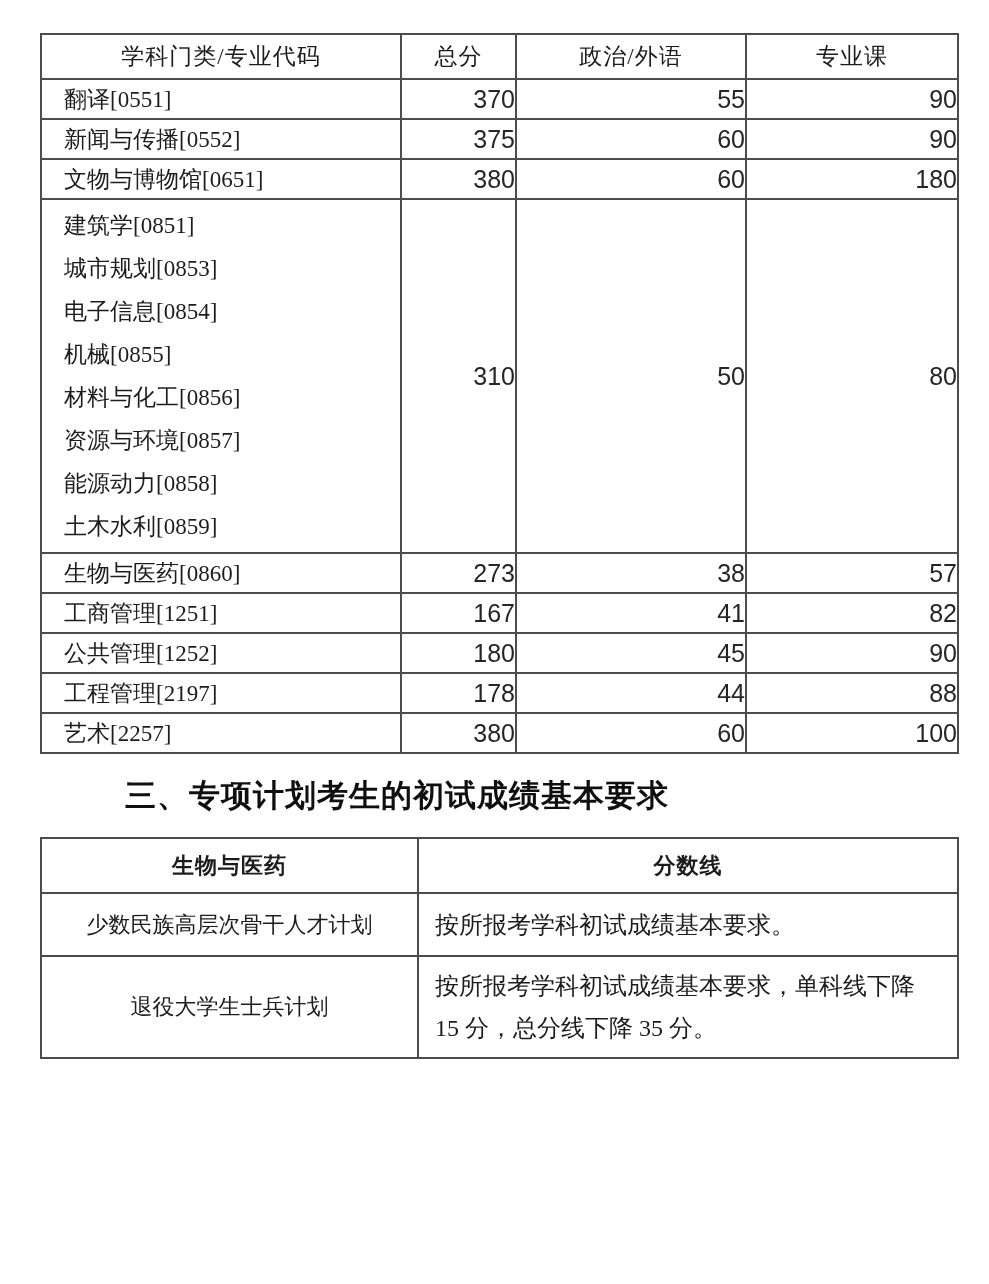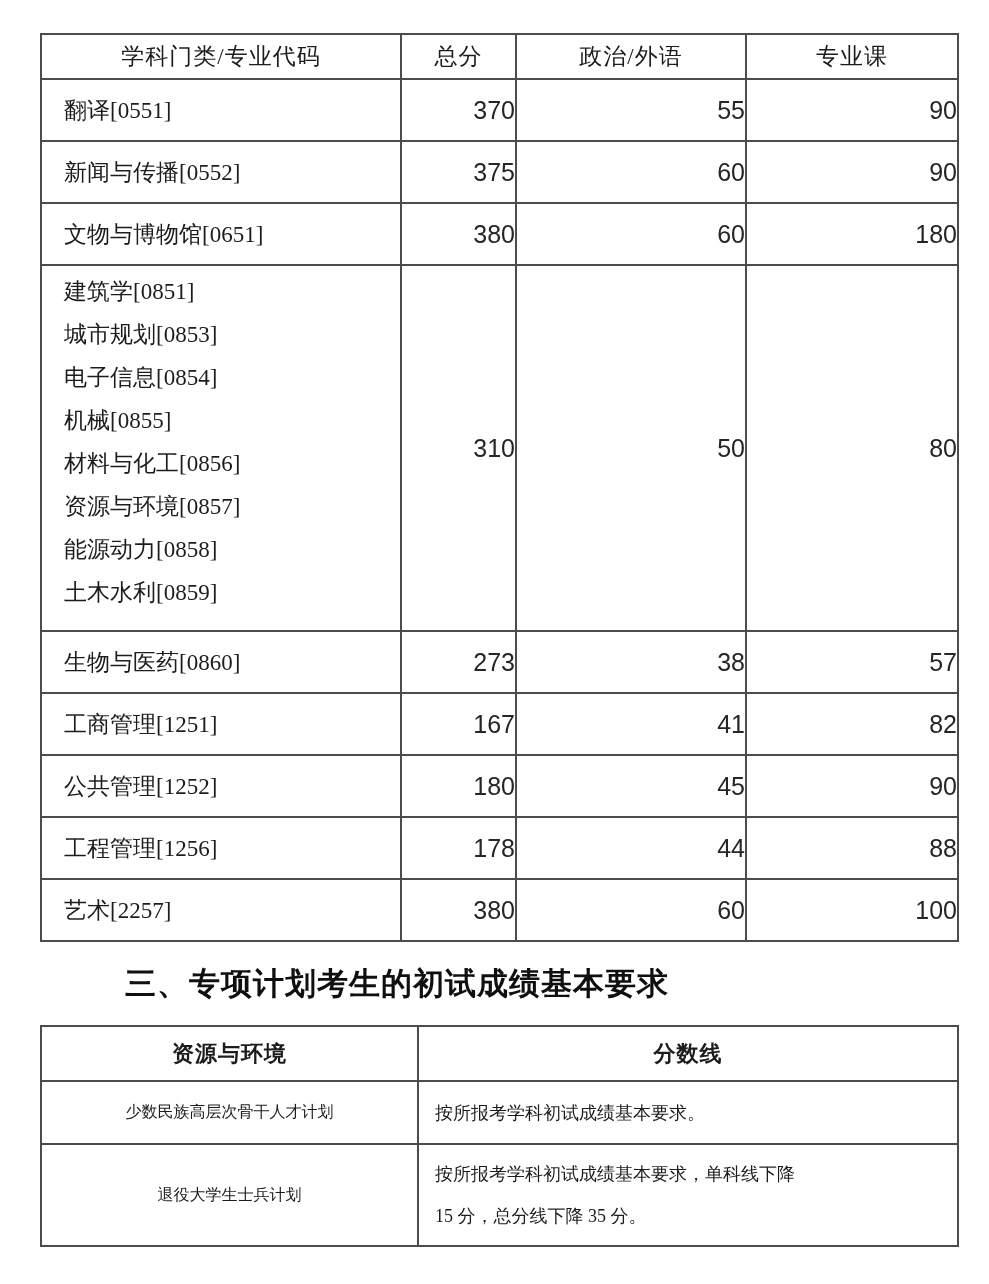--- a/index.html
+++ b/index.html
@@ -23,24 +23,24 @@
     font-size: 23px;
     font-weight: 400;
     text-align: center;
     letter-spacing: 1px;
   }
   .score-table td.major-cell {
     text-align: left;
     padding-left: 22px;
     font-size: 23px;
   }
-  .score-table tr.single-row { height: 62px; }
+  .score-table tr.single-row { height: 40px; }
   .major-line { line-height: 43px; }
   .single-row .major-line { line-height: normal; }
-  td.major-cell.multi { padding-top: 4px; padding-bottom: 16px; }
+  td.major-cell.multi { padding-top: 4px; padding-bottom: 4px; }
   .score-table td.num-cell {
     text-align: right;
     font-size: 25px;
     font-family: "Liberation Sans", "DejaVu Sans", sans-serif;
     font-weight: 400;
     color: #262626;
   }
 
   
   .section-heading {
@@ -56,27 +56,27 @@
   .special-table { width: 917px; }
   .special-table th {
     height: 55px;
     font-size: 22px;
     font-weight: 700;
     text-align: center;
     letter-spacing: 1px;
   }
   .special-table td.cat-cell {
     text-align: center;
-    font-size: 16px;
+    font-size: 22px;
     margin-top: 48px;
   }
   .special-table td.line-cell {
     text-align: left;
     padding: 8px 20px 8px 16px;
-    font-size: 18px;
+    font-size: 24px;
   }
   .special-table tr.sp-row-1 { height: 63px; }
   .special-table tr.sp-row-2 { height: 93px; }
   .score-line-text { line-height: 42px; }
 </style>
 </head>
 <body>
 
 <div class="page">
 
@@ -154,21 +154,21 @@
       <tr class="single-row">
         <td class="major-cell">
           <div class="major-line">公共管理[1252]</div>
         </td>
         <td class="num-cell">180</td>
         <td class="num-cell">45</td>
         <td class="num-cell">90</td>
       </tr>
       <tr class="single-row">
         <td class="major-cell">
-          <div class="major-line">工程管理[1256]</div>
+          <div class="major-line">工程管理[2197]</div>
         </td>
         <td class="num-cell">178</td>
         <td class="num-cell">44</td>
         <td class="num-cell">88</td>
       </tr>
       <tr class="single-row">
         <td class="major-cell">
           <div class="major-line">艺术[2257]</div>
         </td>
         <td class="num-cell">380</td>
@@ -180,21 +180,21 @@
 
   <h2 class="section-heading">三、专项计划考生的初试成绩基本要求</h2>
 
   <table class="special-table">
     <colgroup>
       <col style="width:377px">
       <col style="width:540px">
     </colgroup>
     <thead>
       <tr>
-        <th>资源与环境</th>
+        <th>生物与医药</th>
         <th>分数线</th>
       </tr>
     </thead>
     <tbody>
       <tr class="sp-row-1">
         <td class="cat-cell">少数民族高层次骨干人才计划</td>
         <td class="line-cell">
           <div class="score-line-text">按所报考学科初试成绩基本要求。</div>
         </td>
       </tr>

